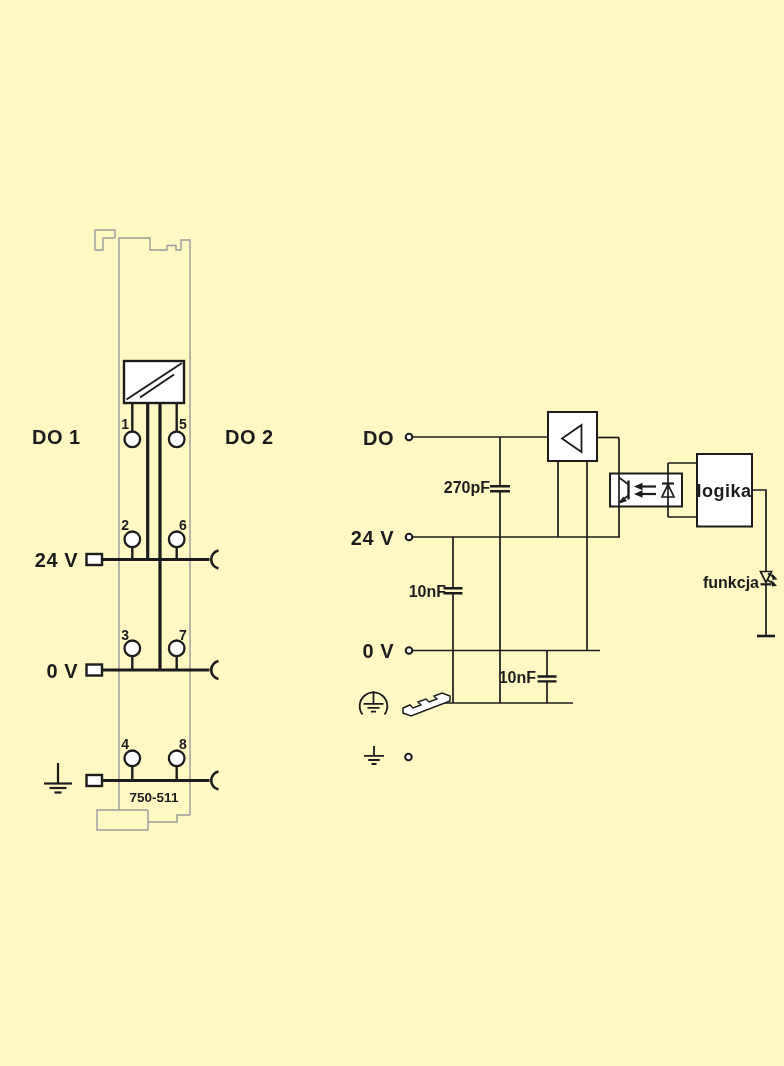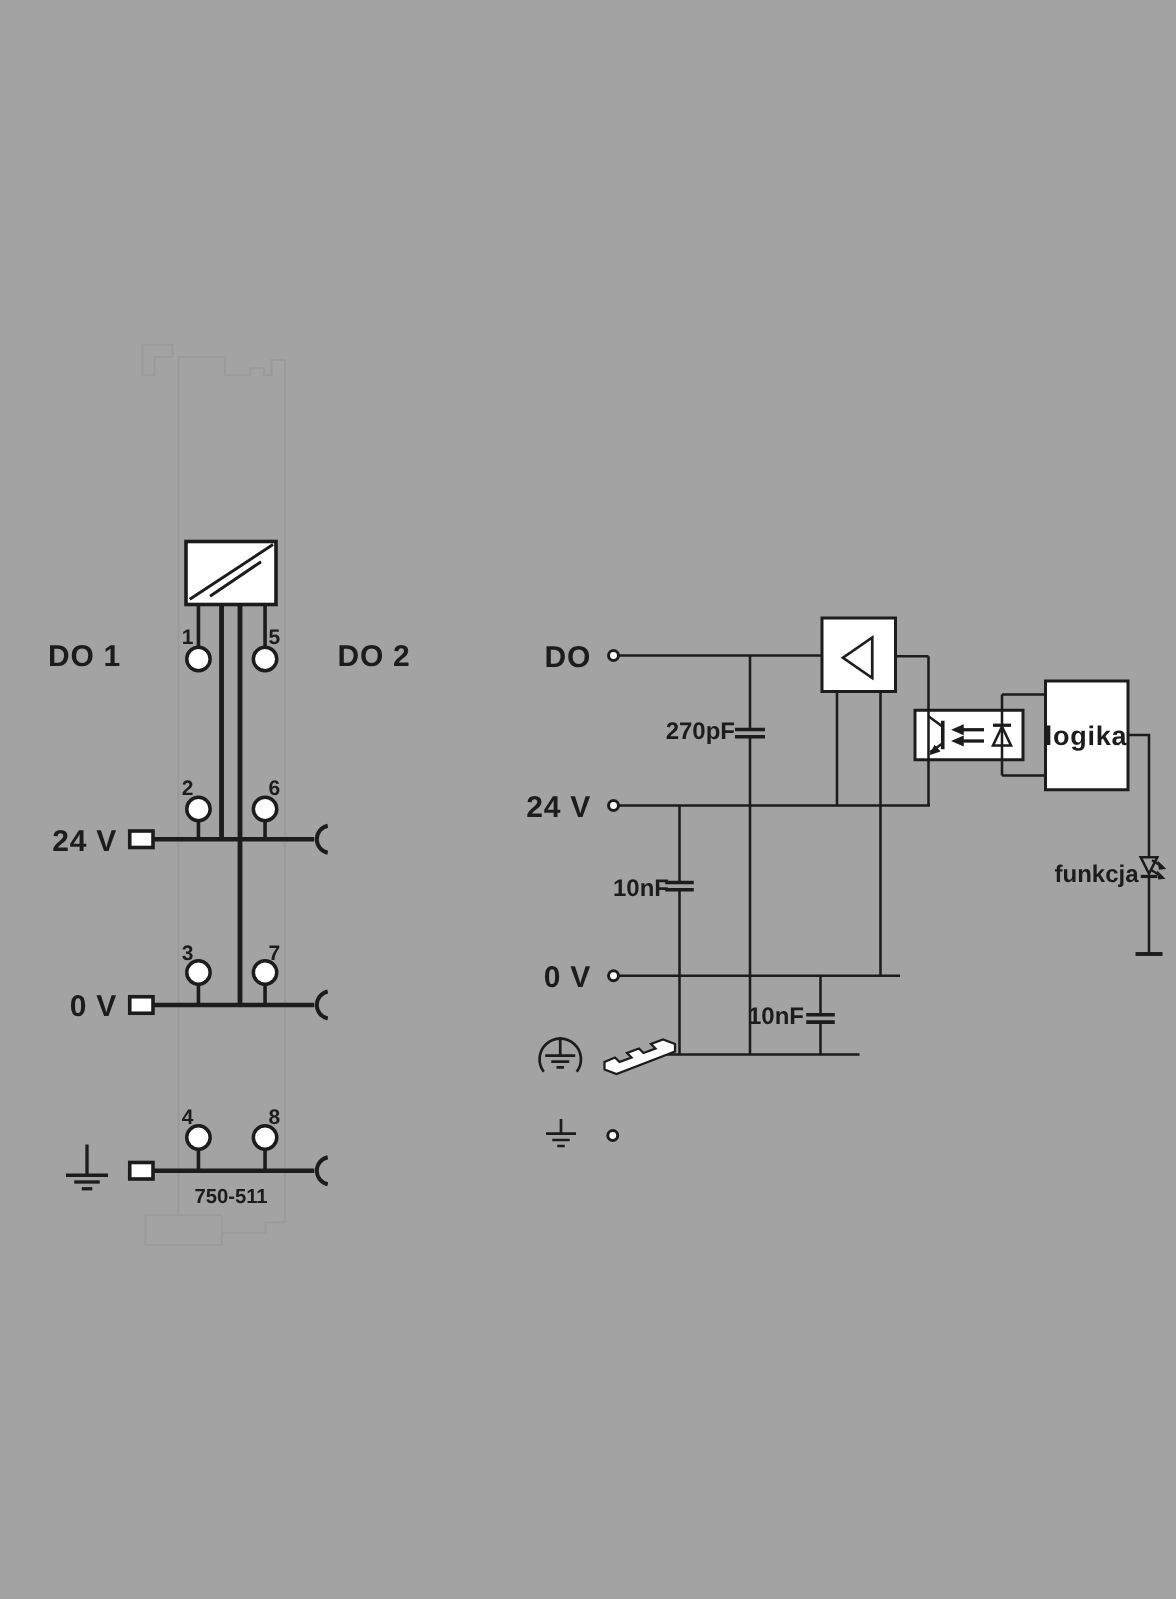--- a/index.html
+++ b/index.html
@@ -1,16 +1,16 @@
 <!DOCTYPE html>
 <html><head>
 <meta charset="utf-8">
 <style>
   html,body{margin:0;padding:0;background:#ffffff;}
-  .page{position:relative;width:784px;height:1066px;background:#a3a3a3;overflow:hidden;}
+  .page{position:relative;width:784px;height:1066px;background:#fef9c3;overflow:hidden;}
   svg{display:block;}
   text{font-family:"Liberation Sans","DejaVu Sans",sans-serif;font-weight:bold;fill:#1c1c1c;}
   .lbl-lg{font-size:20px;letter-spacing:0.5px;}
   .lbl-md{font-size:16px;}
   .lbl-sm{font-size:14px;}
   .lbl-part{font-size:13.5px;}
   .lbl-logic{font-size:18px;letter-spacing:0.5px;}
 </style>
 </head>
 <body>

